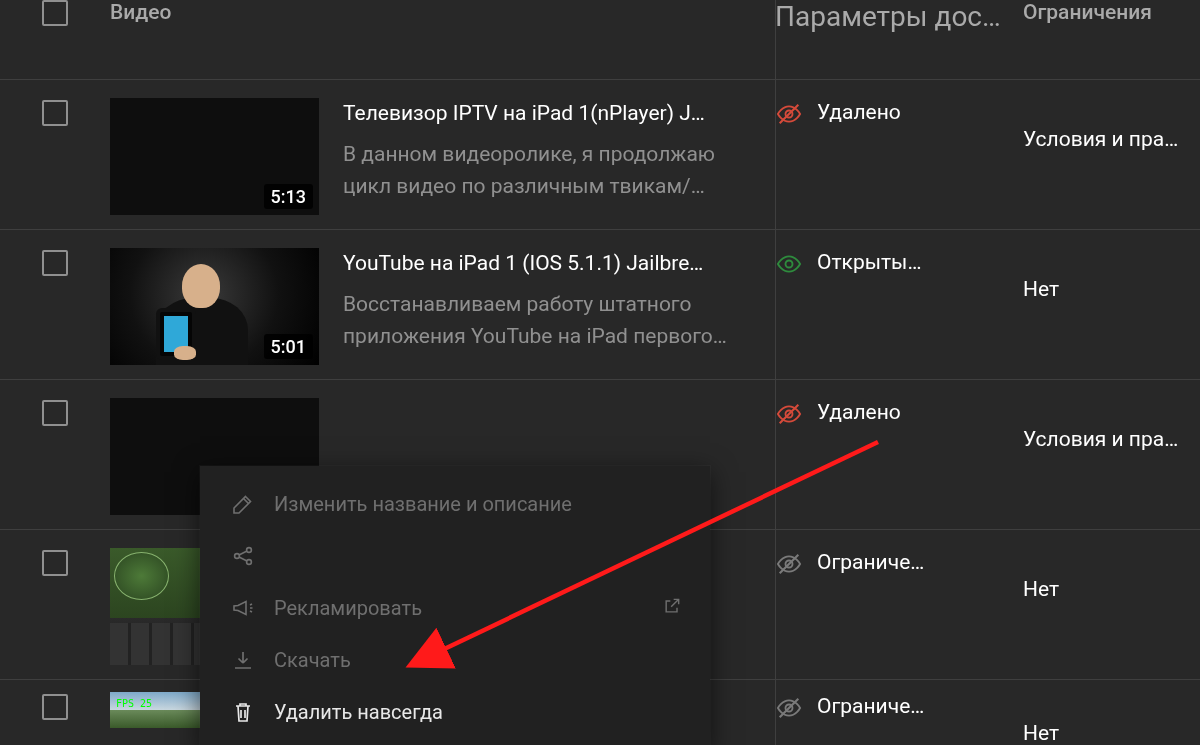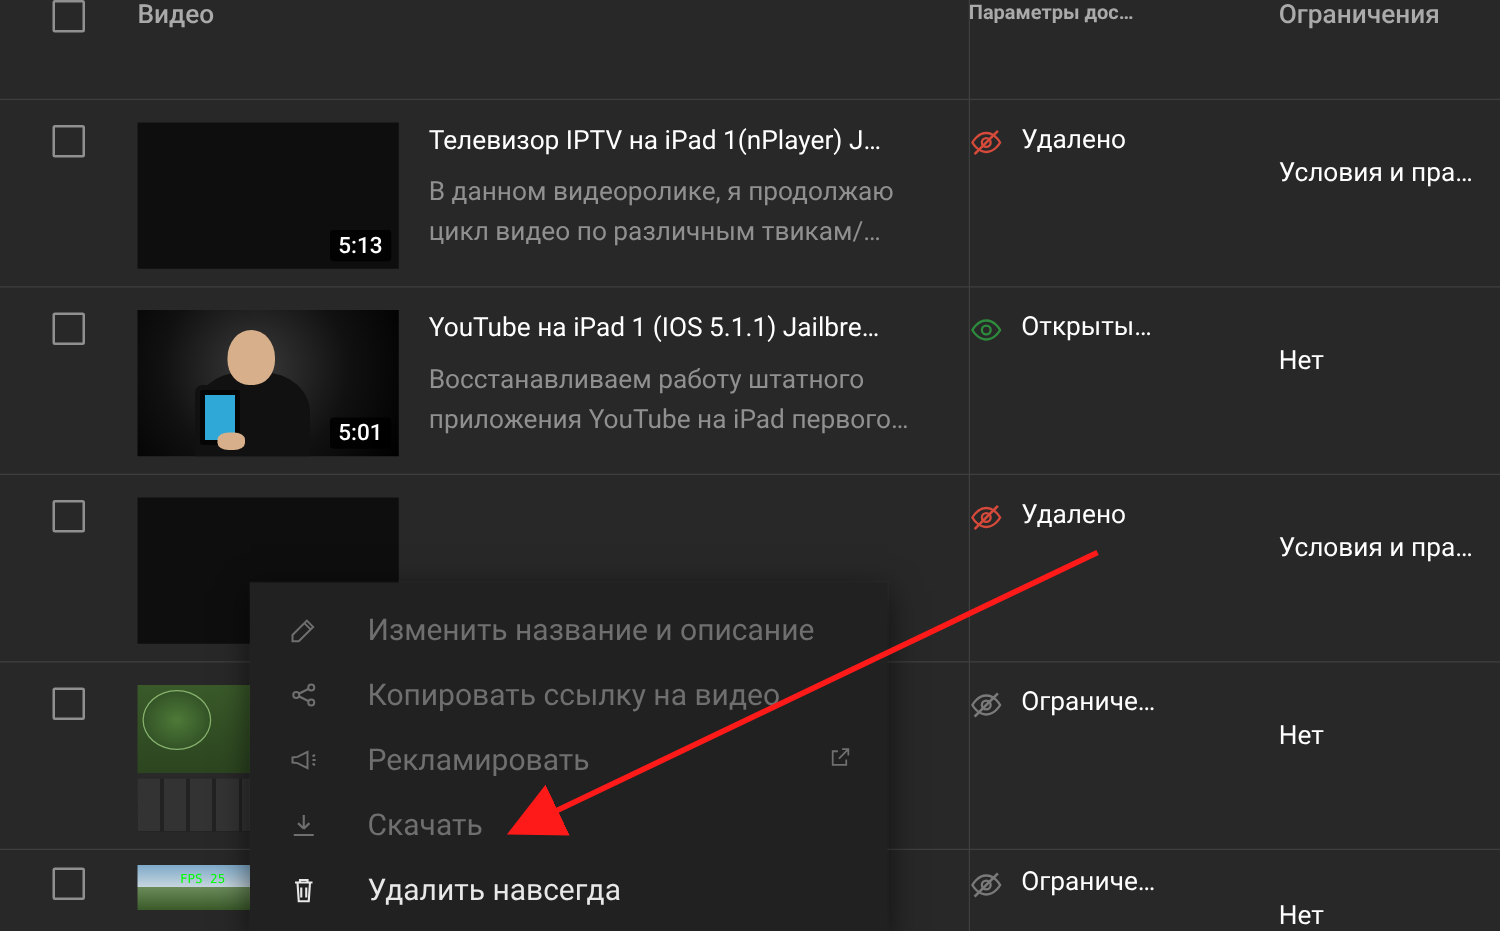--- a/index.html
+++ b/index.html
@@ -24,21 +24,21 @@
     border-bottom: 1px solid #3f3f3f;
     padding: 18px 0 0 0;
     min-height: 150px;
     position: relative;
   }
   .row.short { min-height: 60px; padding-top: 12px;}
   .col-check { width: 110px; display:flex; justify-content:center; padding-top: 2px;}
   .header-row .col-check { padding-top: 0; }
   .col-video-header { flex: 0 0 665px; color:#aaa; font-size: 21px; font-weight: 500;}
   .col-video { flex: 0 0 665px; display:flex; }
-  .col-visibility-header { flex: 0 0 248px; color:#aaa; font-size:16px; font-weight: 700; white-space: nowrap; overflow:hidden; text-overflow: ellipsis; padding-right: 10px;}
+  .col-visibility-header { flex: 0 0 248px; color:#aaa; font-size:28px; font-weight: 400; white-space: nowrap; overflow:hidden; text-overflow: ellipsis; padding-right: 10px;}
   .col-visibility { flex: 0 0 248px; display:flex; align-items:flex-start; gap: 14px; padding-top: 2px;}
   .col-restrict-header { flex: 1; color:#aaa; font-size:21px; font-weight: 500;}
   .col-restrict { flex: 1; font-size:21px; color:#fff; white-space: nowrap; overflow:hidden; text-overflow: ellipsis; padding-top: 2px; margin-top: 27px;}
 
   .checkbox {
     width: 26px; height: 26px;
     border: 2.5px solid #909090;
     border-radius: 2px;
     cursor: pointer;
   }
@@ -93,40 +93,40 @@
   .jobs-tablet { position:absolute; left: 46px; top: 60px; width: 40px; height: 52px; background:#050505; border: 4px solid #111; border-radius: 6px;}
   .jobs-screen { position:absolute; left:4px; top:4px; right:4px; bottom:4px; background:#2fa8d8;}
   .jobs-hand { position:absolute; left: 64px; top: 98px; width: 22px; height: 14px; background:#d7b08b; border-radius: 40%;}
 
   .gta-bg { background: linear-gradient(#3a5a2a 0%, #2c4520 60%, #2a2a2a 60%, #1a1a1a 100%); }
   .gta-minimap { position:absolute; left:4px; top:4px; width:55px; height:48px; border-radius:50%; background: radial-gradient(#4d7a38, #2a4420); border:1px solid #87b26e;}
   .gta-kb { position:absolute; left:0; bottom:0; right:0; height: 42px; background:#222;
             background-image: repeating-linear-gradient(90deg, #333 0 18px, #222 18px 21px),
                               repeating-linear-gradient(0deg, #333 0 18px, #222 18px 21px);}
   .gta-sky { background: linear-gradient(#7ea9c9, #c9d7df 50%, #6a8a5a 50%, #3a5a2a); }
-  .gta-fps { position:absolute; left:6px; top:6px; color:#0f0; font-size:10px; font-family: monospace; margin-left: 28px; }
+  .gta-fps { position:absolute; left:6px; top:6px; color:#0f0; font-size:10px; font-family: monospace; }
 
   
   .ctxmenu {
     position: absolute;
     left: 200px; top: 466px;
     width: 510px;
     background: #212121;
     box-shadow: 0 6px 24px rgba(0,0,0,0.6), 0 0 0 1px rgba(255,255,255,0.03);
     padding: 12px 0;
     z-index: 50;
   }
   .ctx-item {
     display:flex; align-items:center;
     height: 52px;
     padding: 0 28px;
-    gap: 36px;
+    gap: 16px;
     cursor: pointer;
     color: #6f6f6f;
-    font-size: 24px;
+    font-size: 20px;
     position: relative;
   }
   .ctx-item.enabled { color: #e8e8e8; }
   .ctx-item .icon-slot { width: 30px; display:flex; justify-content:center; }
   .ctx-item .ext { position:absolute; right: 28px; }
 
   svg .stroke-dim { stroke: #6f6f6f; }
   svg .stroke-on  { stroke: #e8e8e8; }
 
   
@@ -289,21 +289,20 @@
   </div>
   <div class="ctx-item">
     <span class="icon-slot">
       <svg width="24" height="24" viewBox="0 0 24 24" fill="none">
           <circle class="stroke-dim" cx="6" cy="12" r="2.4" stroke-width="1.6"></circle>
           <circle class="stroke-dim" cx="18" cy="6" r="2.4" stroke-width="1.6"></circle>
           <circle class="stroke-dim" cx="18" cy="18" r="2.4" stroke-width="1.6"></circle>
           <path class="stroke-dim" d="M8 11l8-4M8 13l8 4" stroke-width="1.6"></path>
         </svg>
     </span>
-    <span>Копировать ссылку на видео</span>
   </div>
   <div class="ctx-item">
     <span class="icon-slot">
       <svg width="24" height="24" viewBox="0 0 24 24" fill="none">
           <path class="stroke-dim" d="M3 10v4l4 .5 8 4V5.5l-8 4L3 10z" stroke-width="1.6"></path>
           <path class="stroke-dim" d="M19 9l2-1M19 12h2.5M19 15l2 1" stroke-width="1.6"></path>
         </svg>
     </span>
     <span>Рекламировать</span>
     <span class="ext">

